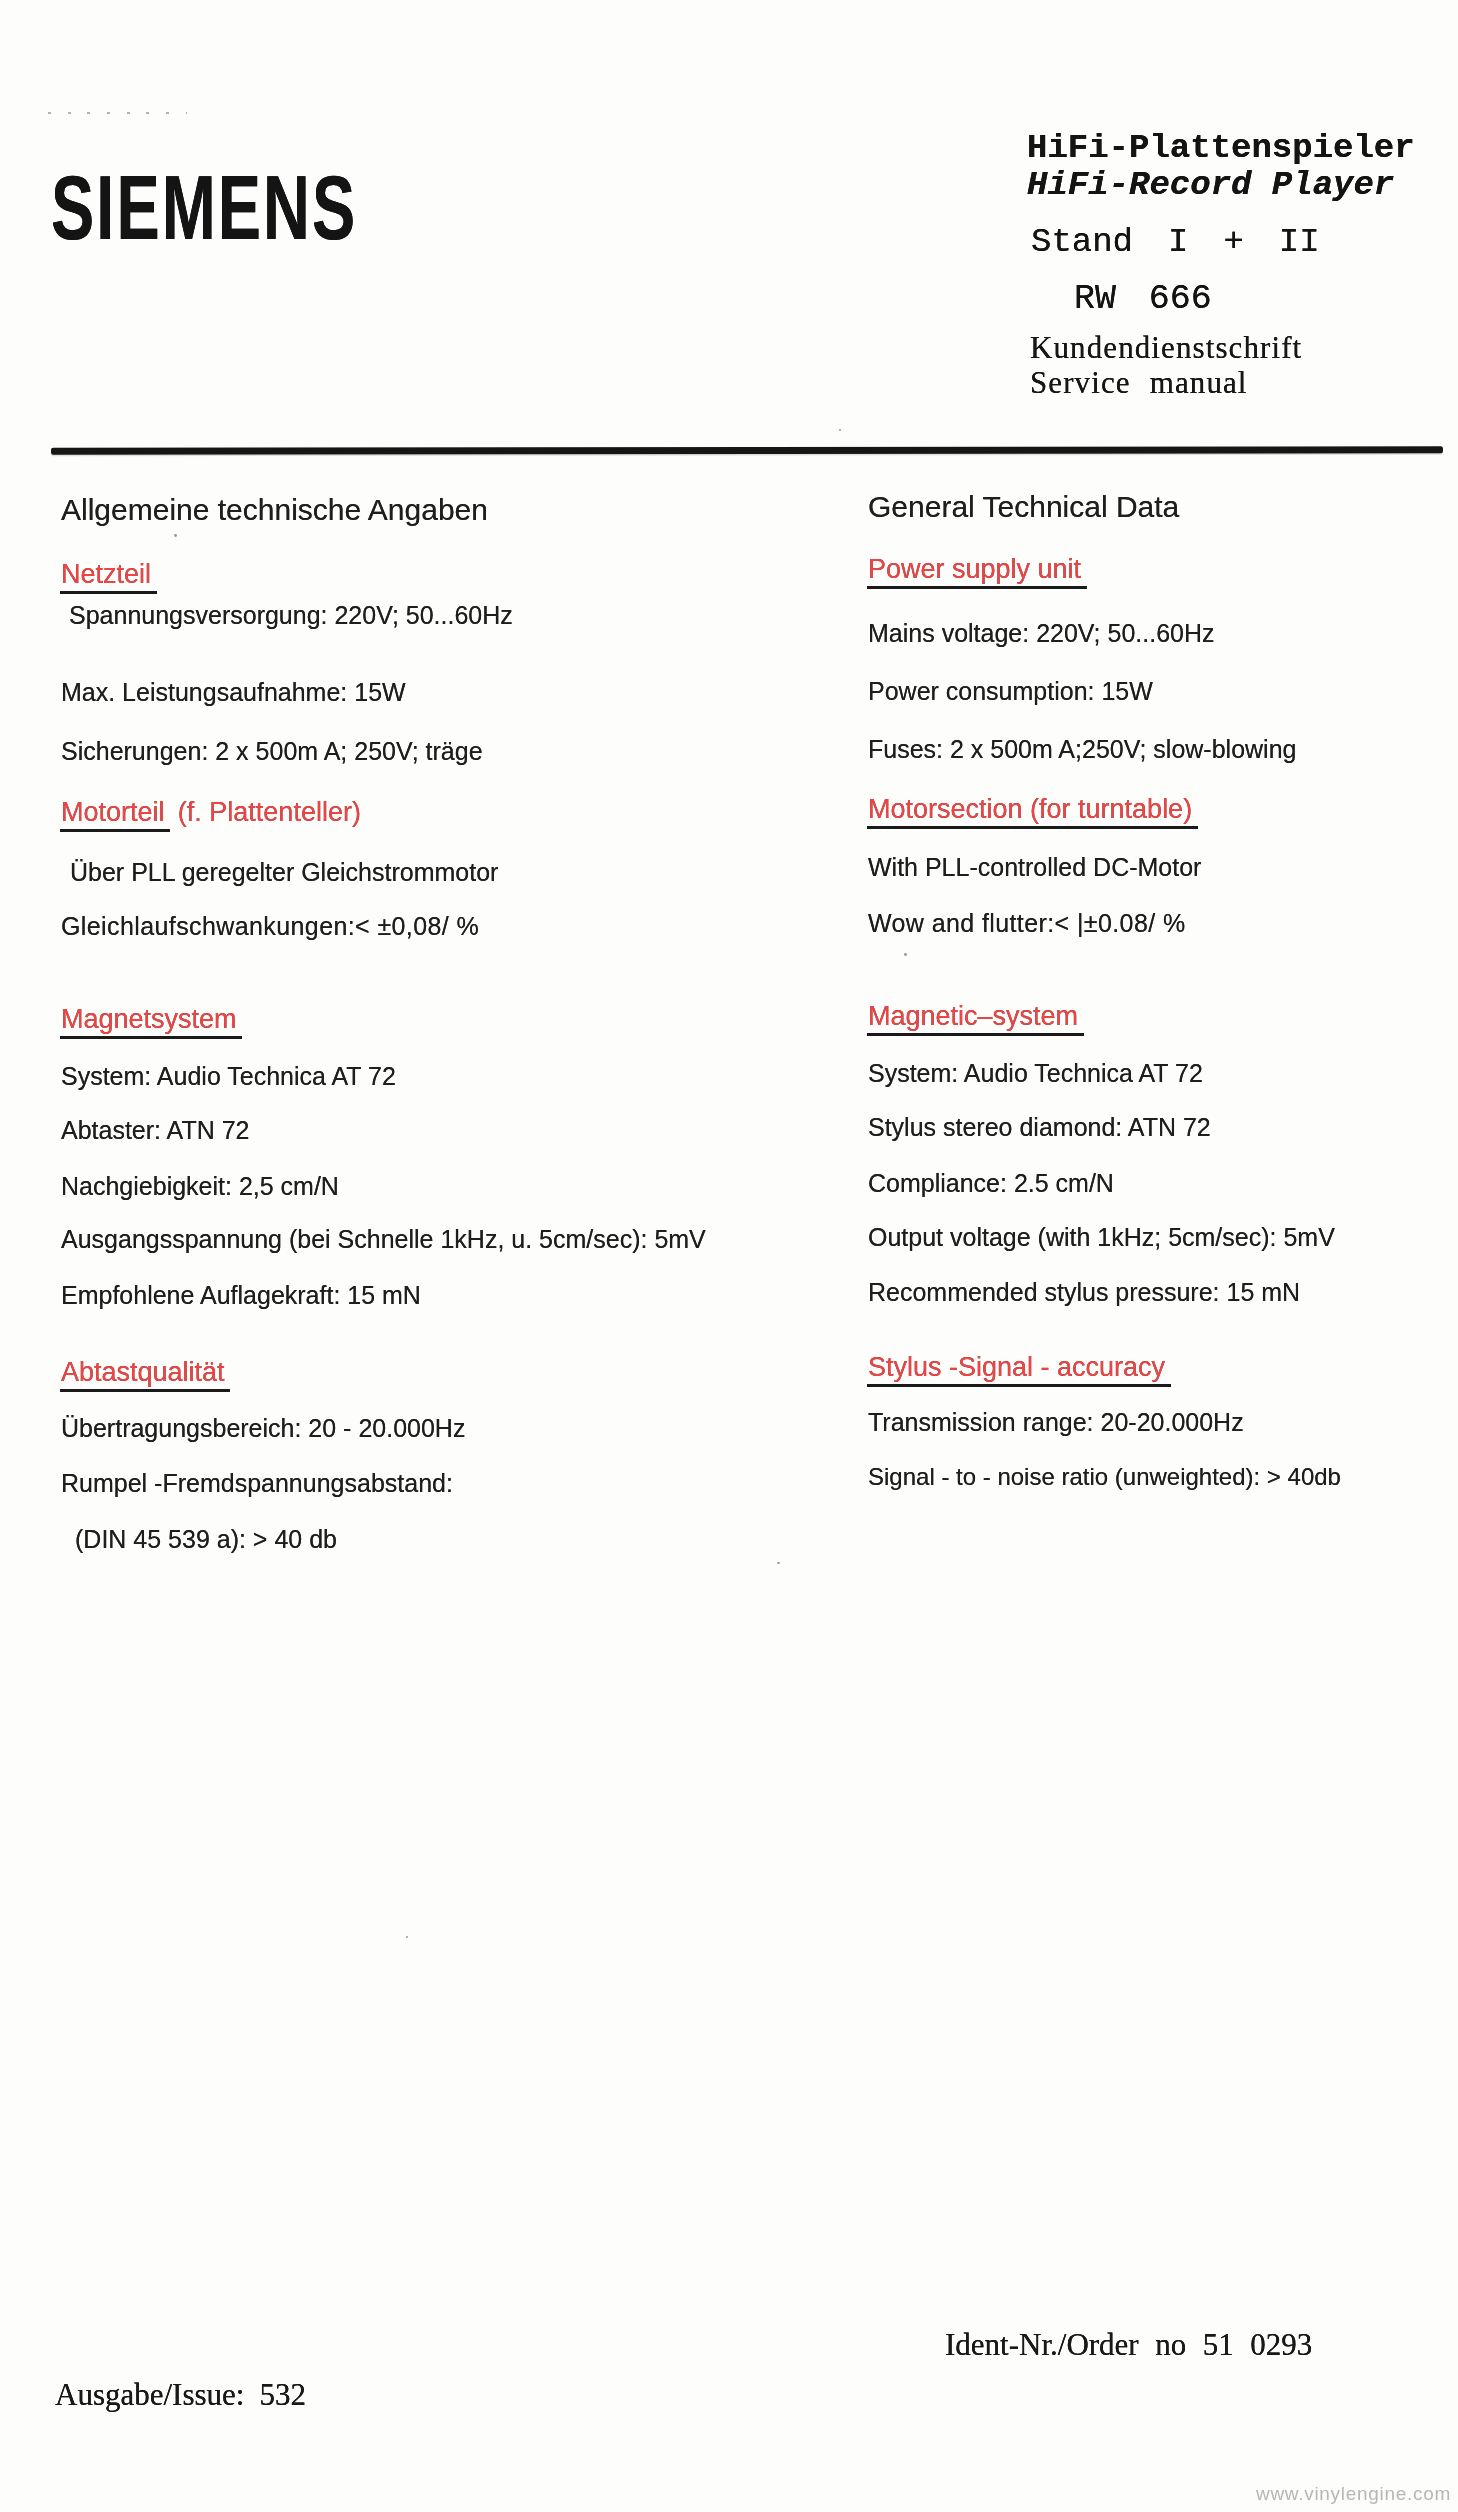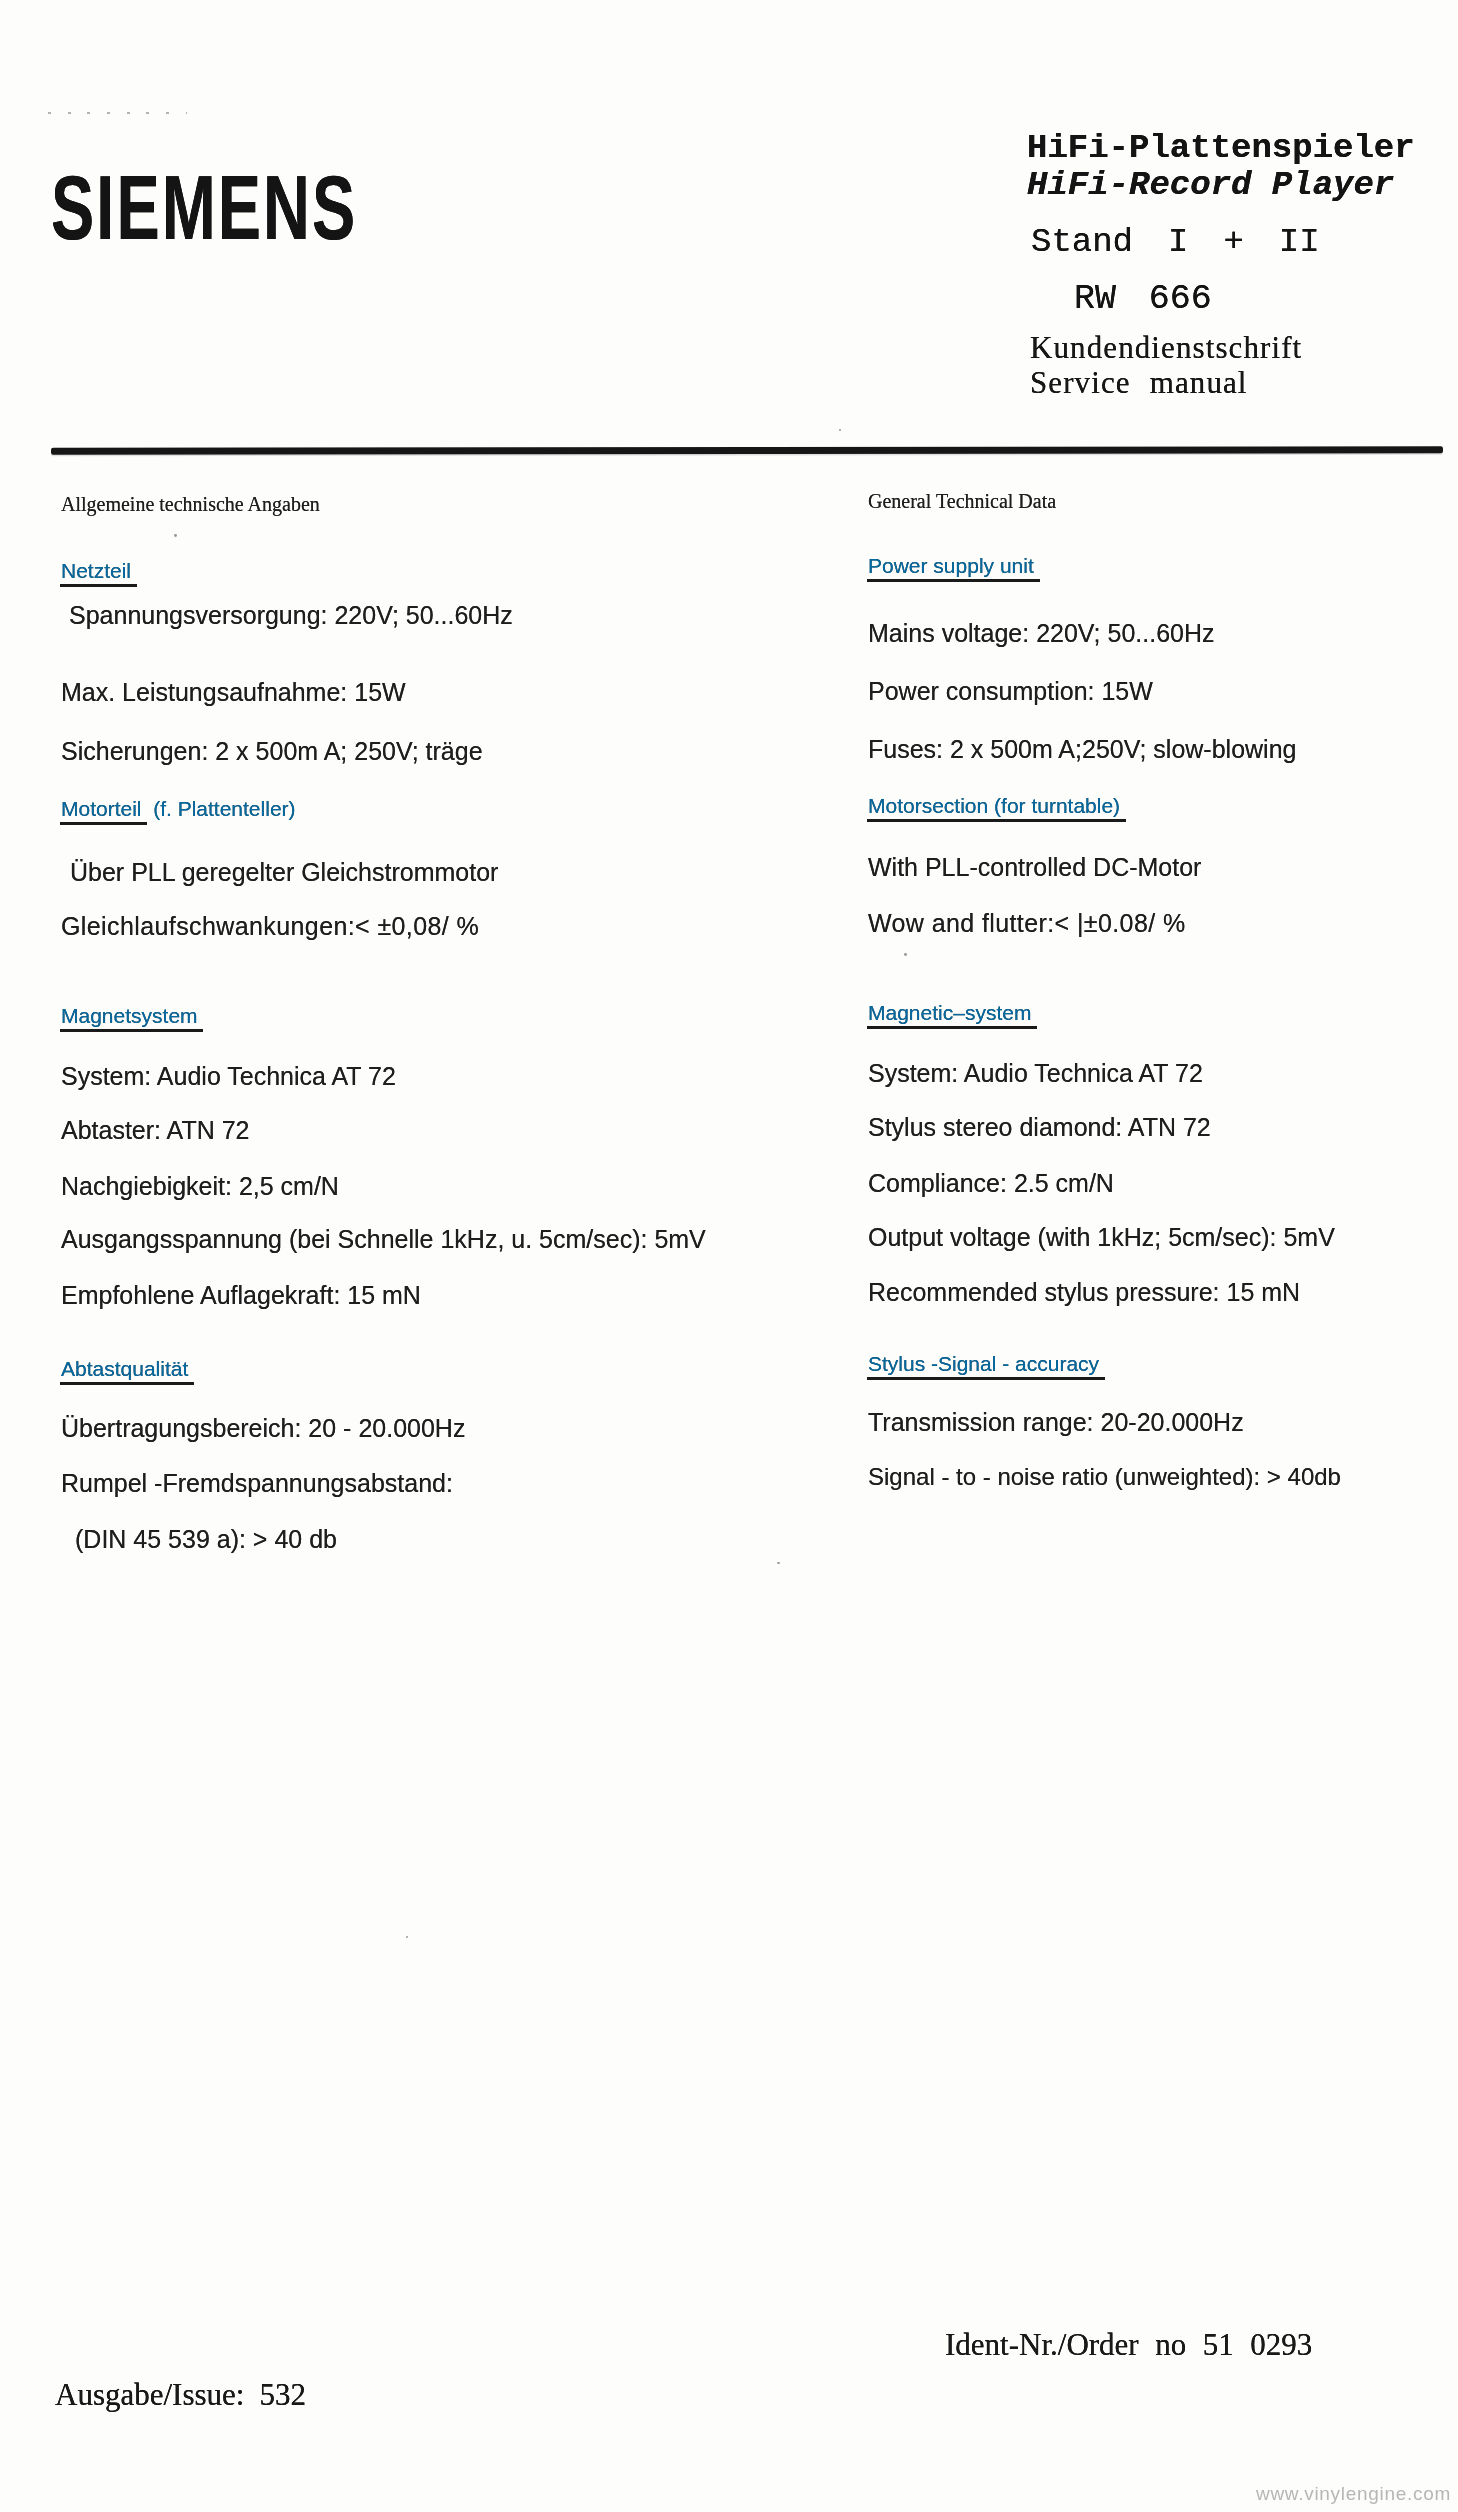--- a/index.html
+++ b/index.html
@@ -22,22 +22,22 @@
   .tw-model{font-size:35px;word-spacing:11.7px;}
   .hdr-serif{font-family:"Liberation Serif",serif;font-size:31px;color:#171717;letter-spacing:1.1px;text-shadow:0 0 0.4px #000;}
   
   .rule{
     top:447px;left:51px;width:1392px;height:6.6px;background:#161616;
     border-radius:2.2px;transform:skewY(-0.06deg);
     box-shadow:0 1.5px 0 rgba(0,0,0,0.12);
   }
   
   .ln{font-size:25px;line-height:1.15;text-shadow:0 0 0.4px rgba(0,0,0,0.75);}
-  .coltitle{font-size:20px;font-family:Liberation Serif, serif;}
-  .hu{font-size:21px;color:#0369a1;}
+  .coltitle{font-size:30px;}
+  .hu{font-size:27px;color:#ef4444;}
   .hu .u{border-bottom:3.6px solid #1a1a1a;padding:0 5.8px 2.2px 1.5px;margin-left:-1.5px;}
   .annot{letter-spacing:0.4px;}
   
   .ft-serif{font-family:"Liberation Serif",serif;font-size:31px;color:#191919;text-shadow:0 0 0.4px #000;}
   .issue{word-spacing:7.3px;}
   .order{word-spacing:8.8px;text-align:right;}
   .watermark{font-size:19px;color:#b6b6b6;letter-spacing:0.7px;text-shadow:none;}
   
   .artifact-dots{
     top:112px;left:48px;width:139px;height:2.2px;

